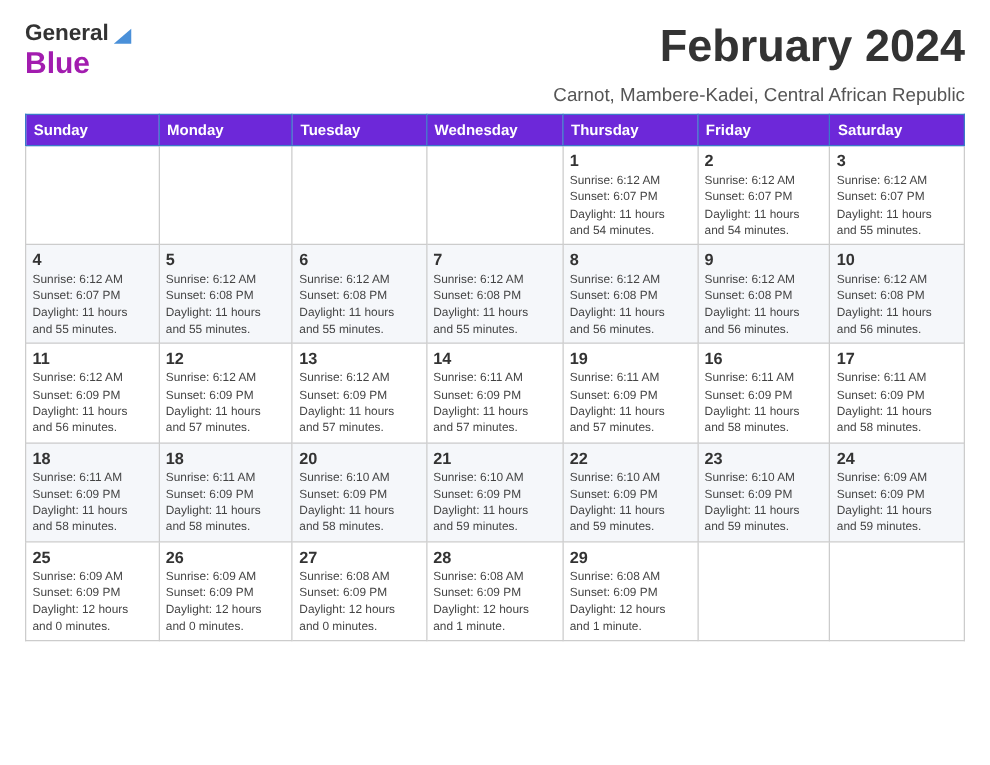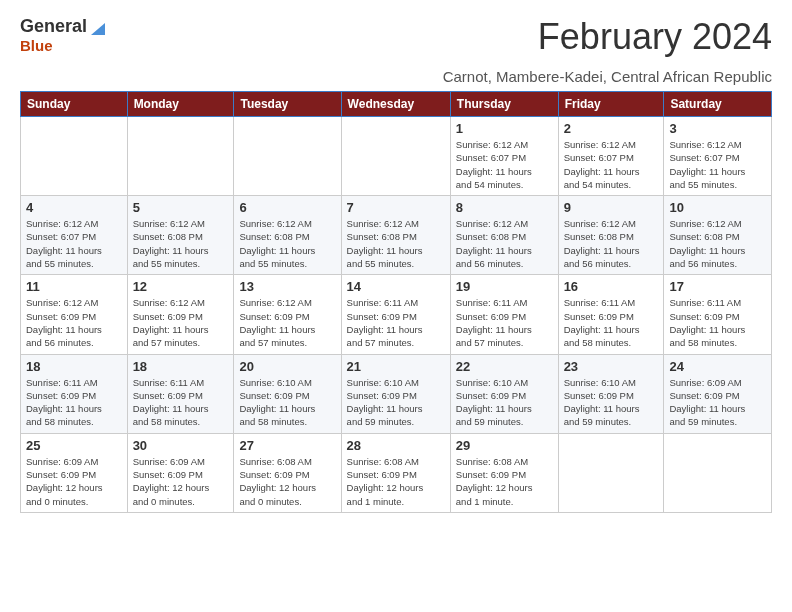--- a/index.html
+++ b/index.html
@@ -23,35 +23,35 @@
     }
     .logo-line {
       display: flex;
       align-items: flex-end;
     }
     .title-block {
       text-align: right;
     }
     .month-title {
       font-size: 36px;
-      font-weight: normal;
+      font-weight: bold;
       color: #333;
     }
     .location-title {
       font-size: 15px;
       color: #555;
       margin-top: 10px;
     }
     .calendar-table {
       width: 100%;
       border-collapse: collapse;
       margin-top: 6px;
     }
     .calendar-table th {
-      background-color: #7f1d1d;
+      background-color: #6d28d9;
       color: #fff;
       font-size: 12px;
       font-weight: bold;
       padding: 5px 6px;
       text-align: left;
       border: 1px solid #3a7bc8;
     }
     .calendar-table td {
       border: 1px solid #ccc;
       vertical-align: top;
@@ -84,21 +84,21 @@
 
 <div class="header-section">
   <div class="logo">
     <div class="logo-line">
       <span style="font-size:18px;font-weight:bold;color:#333;">General</span>
       <svg width="18" height="18" viewBox="0 0 18 18" style="margin-left:2px;">
         <polygon points="2,16 16,4 16,16" fill="#4a90d9"></polygon>
       </svg>
     </div>
     <div>
-      <span style="font-size:15px;font-weight:bold;color:#c2410c;">Blue</span>
+      <span style="font-size:24px;font-weight:bold;color:#a21caf;">Blue</span>
     </div>
   </div>
   <div class="title-block">
     <div class="month-title">February 2024</div>
     <div class="location-title">Carnot, Mambere-Kadei, Central African Republic</div>
   </div>
 </div>
 
 <table class="calendar-table">
   <thead>
@@ -220,21 +220,21 @@
           <span class="day-number">24</span>
           <div class="day-info">Sunrise: 6:09 AM<br>Sunset: 6:09 PM<br>Daylight: 11 hours<br>and 59 minutes.</div>
         </td>
       </tr>
       <tr>
         <td>
           <span class="day-number">25</span>
           <div class="day-info">Sunrise: 6:09 AM<br>Sunset: 6:09 PM<br>Daylight: 12 hours<br>and 0 minutes.</div>
         </td>
         <td>
-          <span class="day-number">30</span>
+          <span class="day-number">26</span>
           <div class="day-info">Sunrise: 6:09 AM<br>Sunset: 6:09 PM<br>Daylight: 12 hours<br>and 0 minutes.</div>
         </td>
         <td>
           <span class="day-number">27</span>
           <div class="day-info">Sunrise: 6:08 AM<br>Sunset: 6:09 PM<br>Daylight: 12 hours<br>and 0 minutes.</div>
         </td>
         <td>
           <span class="day-number">28</span>
           <div class="day-info">Sunrise: 6:08 AM<br>Sunset: 6:09 PM<br>Daylight: 12 hours<br>and 1 minute.</div>
         </td>

